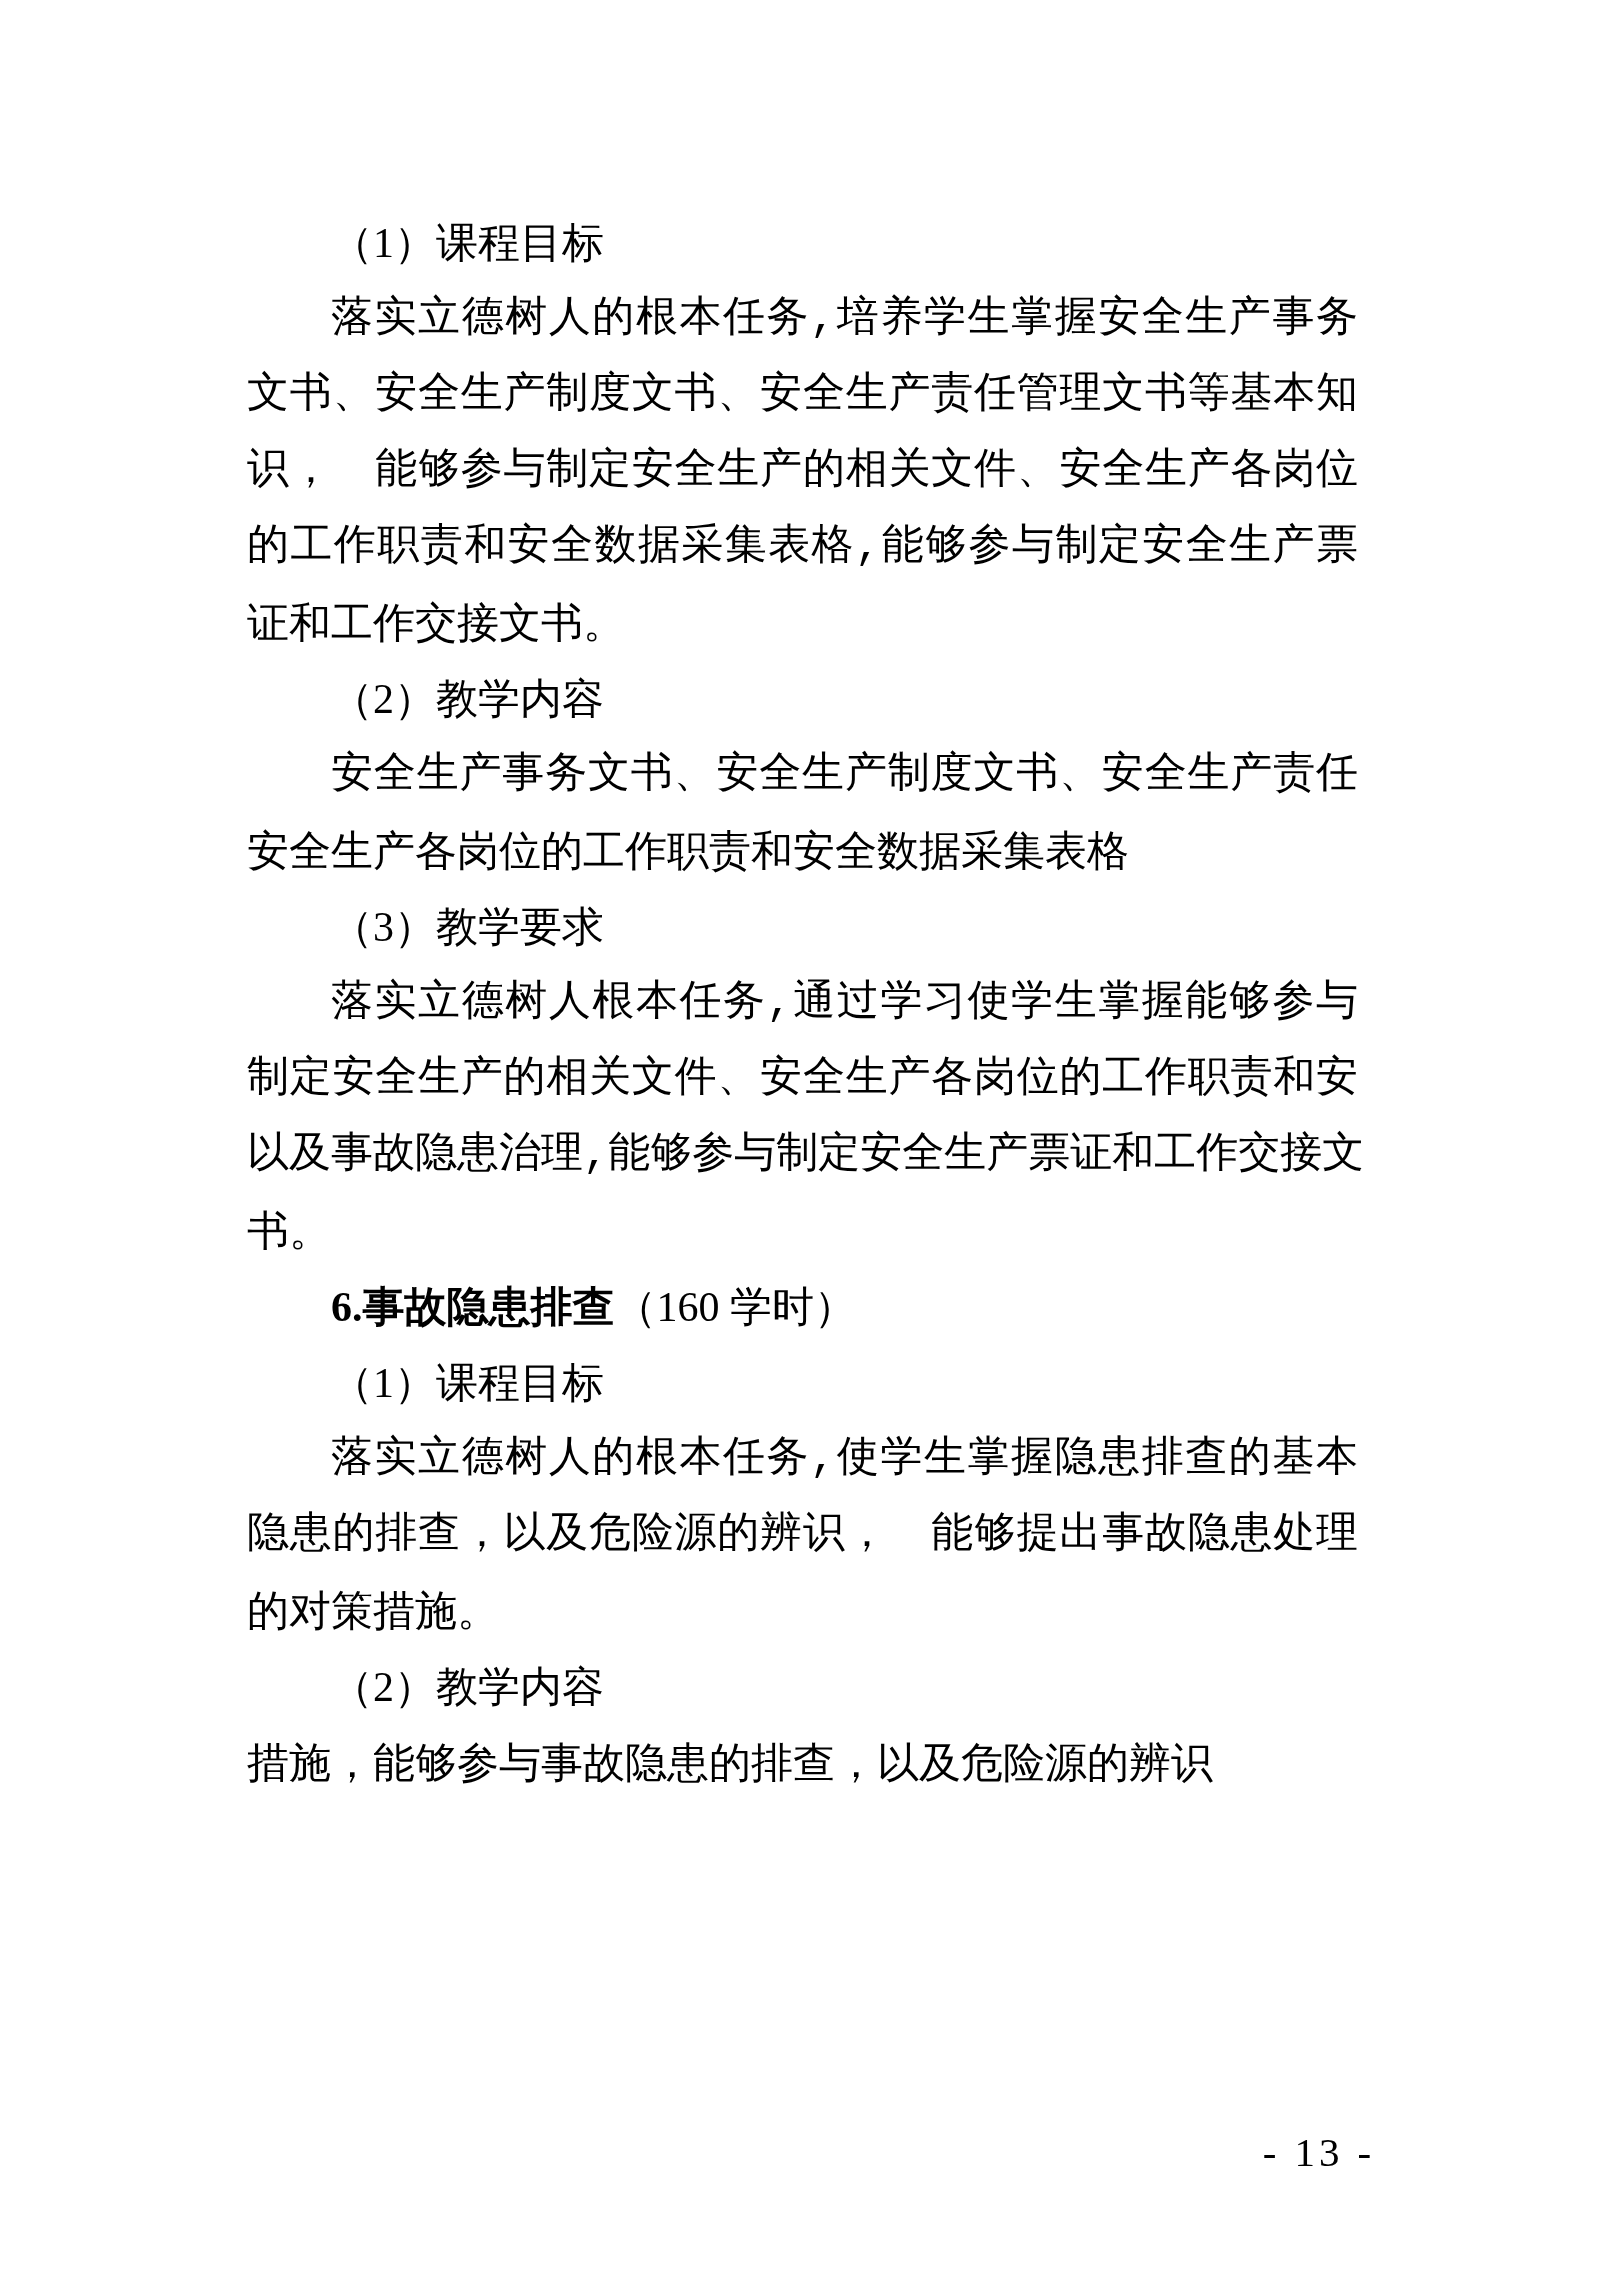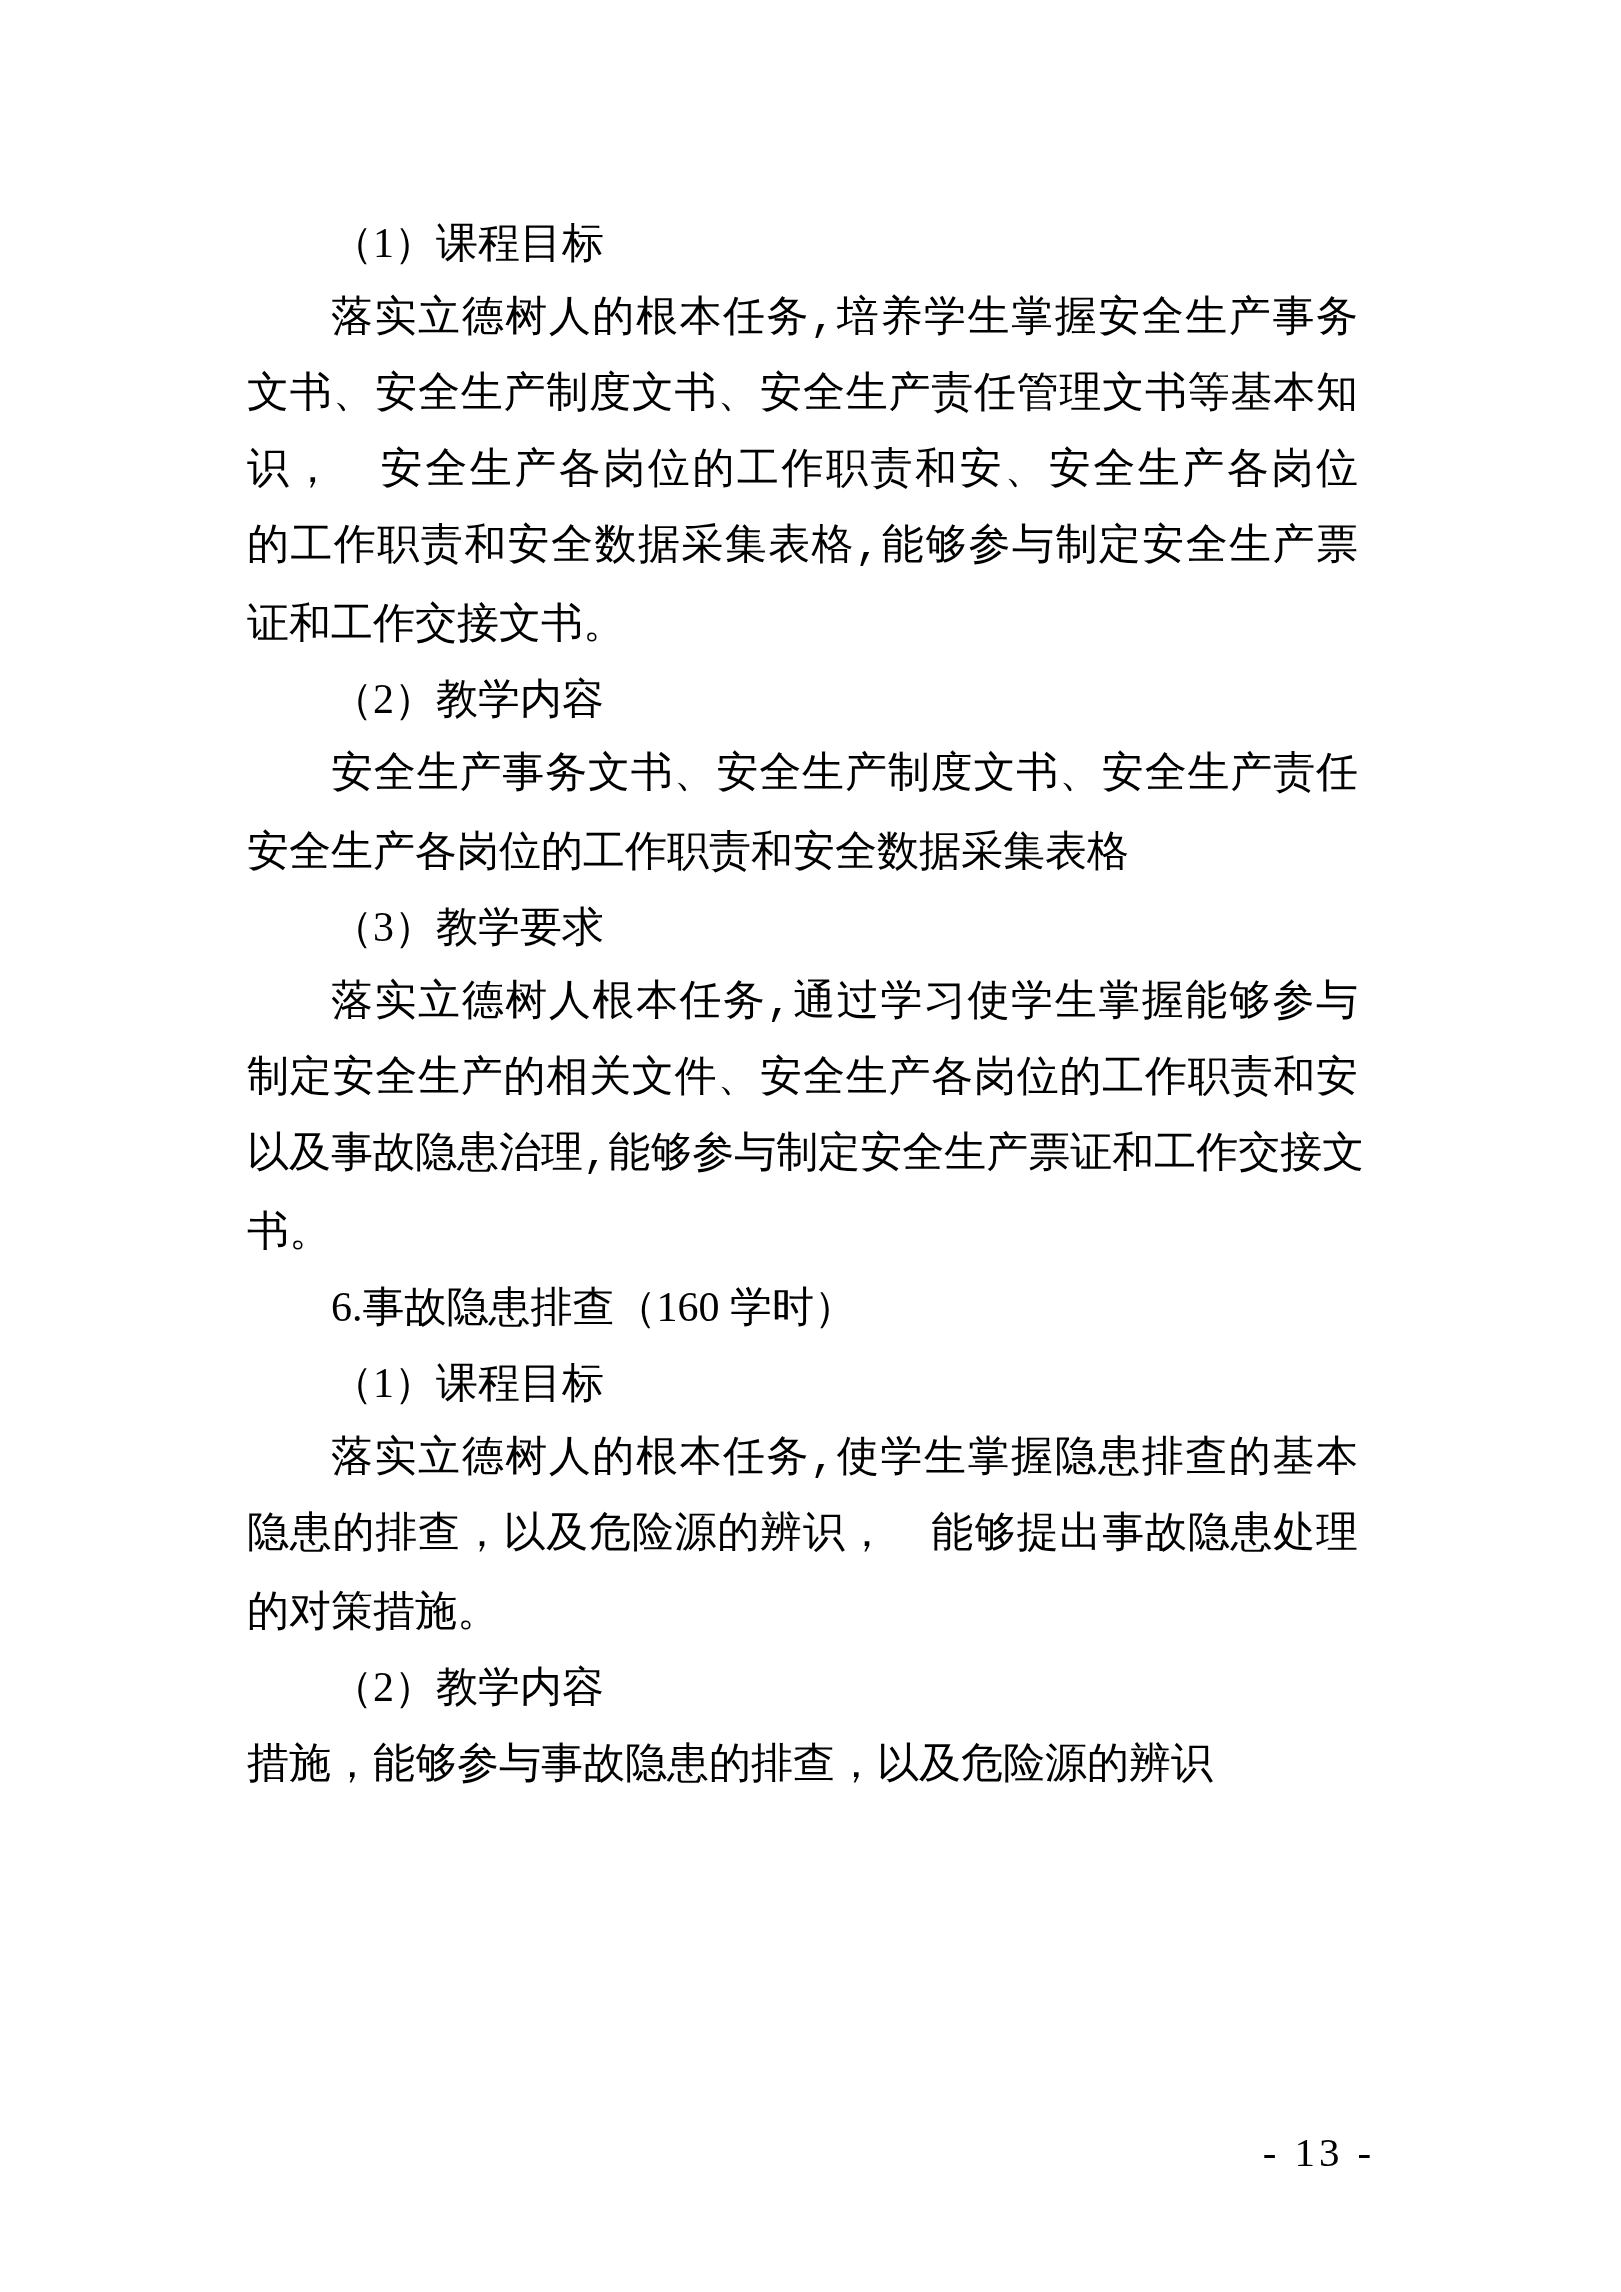--- a/index.html
+++ b/index.html
@@ -33,42 +33,42 @@
     text-align: justify;
     text-align-last: justify;
     text-justify: inter-character;
     font-family: Liberation Mono, monospace;
   }
   
   .ind {
     text-indent: 84px;
   }
   .b {
-    font-weight: 400;
+    font-weight: 700;
   }
   .footer {
     position: absolute;
     top: 2129px;
     right: 246px;
     font-size: 41px;
     line-height: 47px;
     letter-spacing: 3.9px;
     text-align: right;
   }
 </style>
 </head>
 <body>
 
 <div class="page">
 
   <div class="doc">
     <div class="line ind">（1）课程目标</div>
     <div class="line ind fill">落实立德树人的根本任务,培养学生掌握安全生产事务</div>
     <div class="line fill">文书、安全生产制度文书、安全生产责任管理文书等基本知</div>
-    <div class="line fill">识，　安全生产各岗位的工作职责和安、安全生产各岗位</div>
+    <div class="line fill">识，　能够参与制定安全生产的相关文件、安全生产各岗位</div>
     <div class="line fill">的工作职责和安全数据采集表格,能够参与制定安全生产票</div>
     <div class="line">证和工作交接文书。</div>
     <div class="line ind">（2）教学内容</div>
     <div class="line ind fill">安全生产事务文书、安全生产制度文书、安全生产责任</div>
     <div class="line">安全生产各岗位的工作职责和安全数据采集表格</div>
     <div class="line ind">（3）教学要求</div>
     <div class="line ind fill">落实立德树人根本任务,通过学习使学生掌握能够参与</div>
     <div class="line fill">制定安全生产的相关文件、安全生产各岗位的工作职责和安</div>
     <div class="line fill">以及事故隐患治理,能够参与制定安全生产票证和工作交接文</div>
     <div class="line">书。</div>

